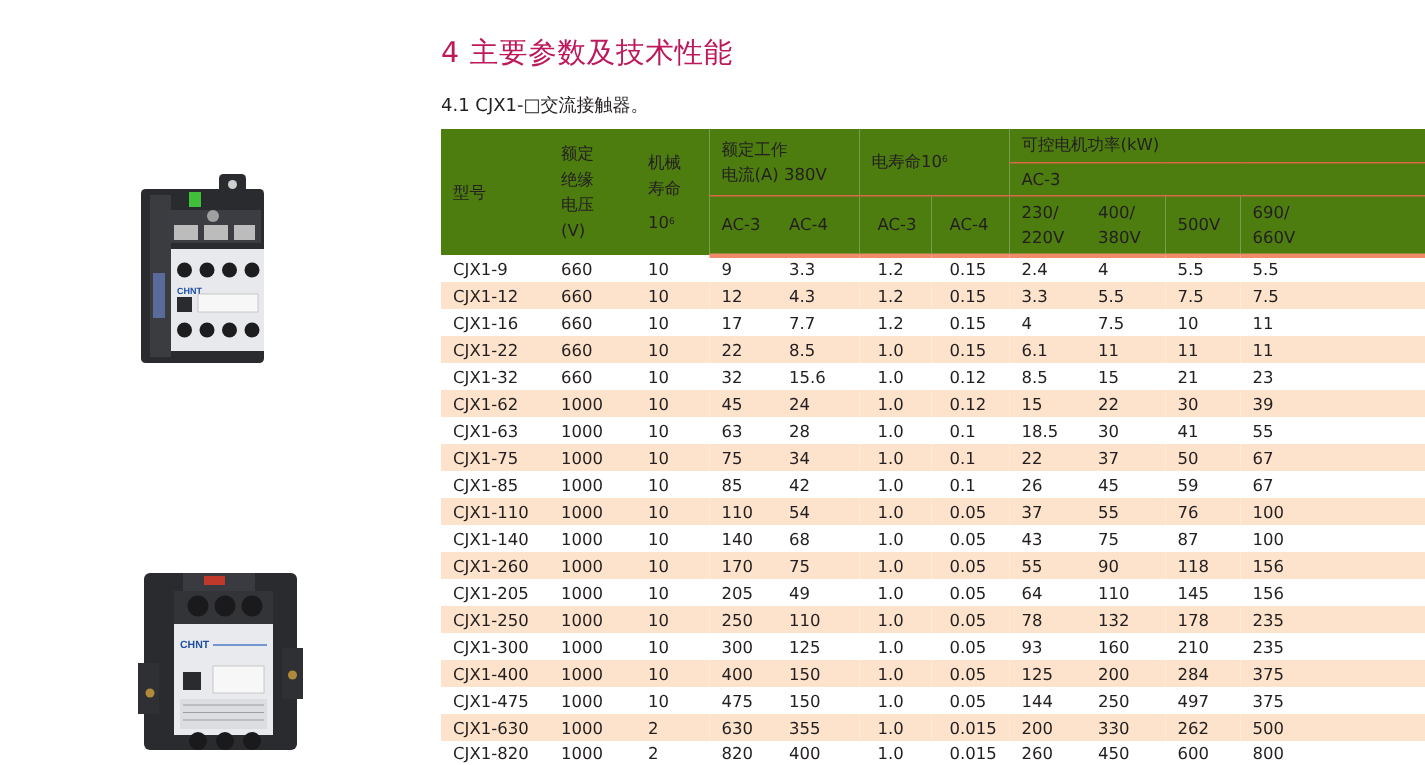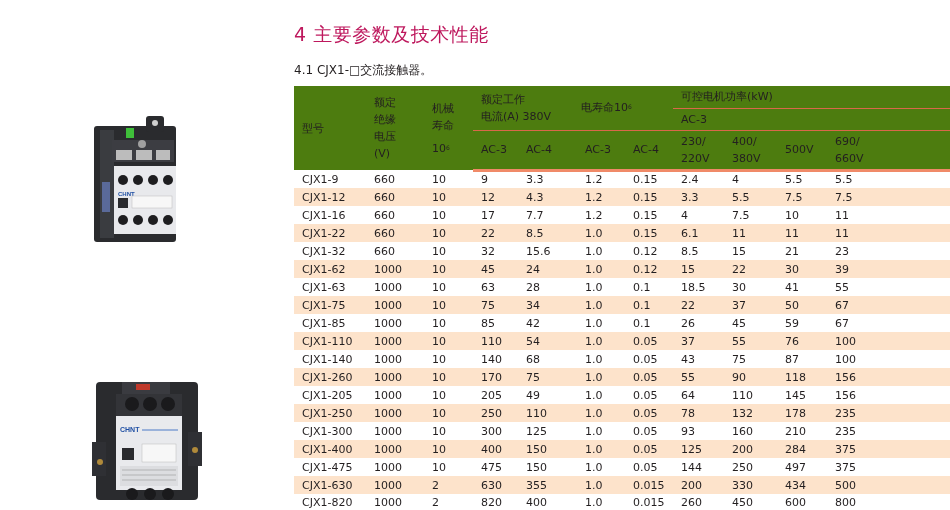--- a/index.html
+++ b/index.html
@@ -390,21 +390,21 @@
       <tr>
         <td>CJX1-630</td>
         <td>1000</td>
         <td>2</td>
         <td>630</td>
         <td>355</td>
         <td style="padding-left: 12px;">1.0</td>
         <td style="padding-left: 12px;">0.015</td>
         <td>200</td>
         <td>330</td>
-        <td>434</td>
+        <td>262</td>
         <td>500</td>
       </tr>
       <tr>
         <td>CJX1-820</td>
         <td>1000</td>
         <td>2</td>
         <td>820</td>
         <td>400</td>
         <td style="padding-left: 12px;">1.0</td>
         <td style="padding-left: 12px;">0.015</td>

